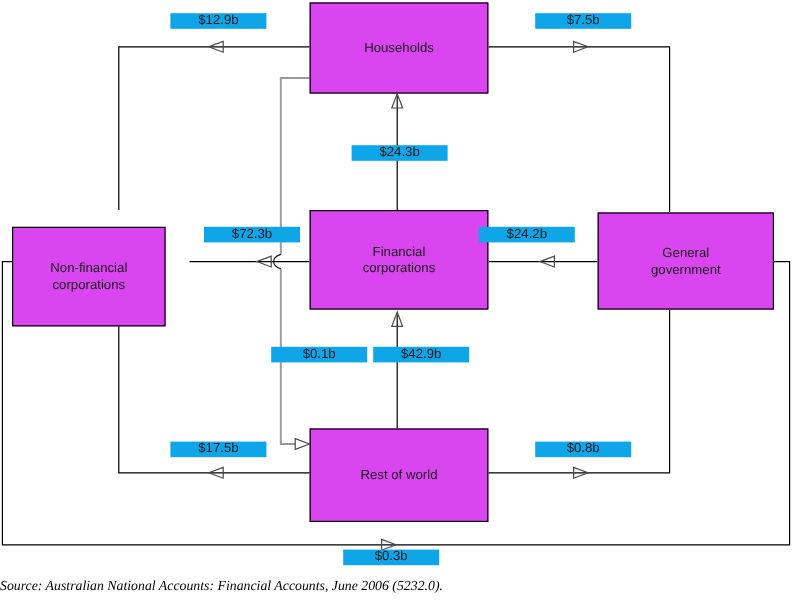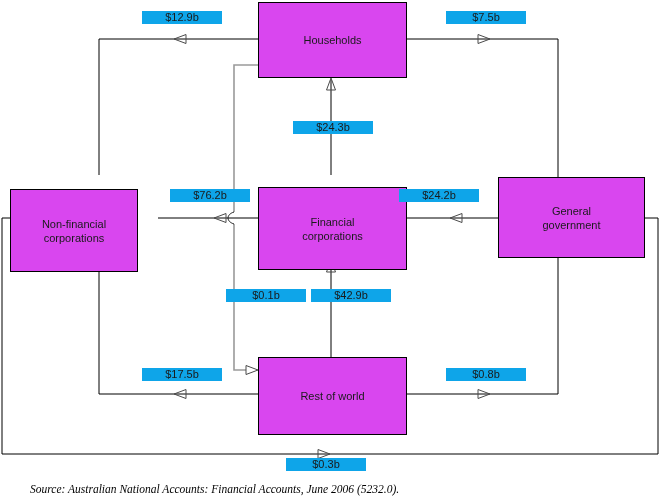--- a/index.html
+++ b/index.html
@@ -55,21 +55,20 @@
   .source-note {
     position: absolute;
     left: 0;
     top: 483px;
     font-size: 11.5px;
     font-style: italic;
     font-family: "Liberation Serif", serif;
     color: #000000;
     white-space: nowrap;
     z-index: 5;
-    margin-left: 30px;
   }
 </style>
 </head>
 <body>
 
 <div id="diagram-root">
 
   <svg id="flow-svg" viewBox="0 0 660 503" width="660" height="503" xmlns="http://www.w3.org/2000/svg">
 
     <g>
@@ -127,39 +126,39 @@
   </svg>
 
   <div class="node-box" style="left:258px; top:2px; width:149px; height:76px;">
     <span>Households</span>
   </div>
 
   <div class="node-box" style="left:10px; top:189px; width:128px; height:83px;">
     <span>Non-financial<br>corporations</span>
   </div>
 
-  <div class="node-box" style="left:258px; top:175px; width:149px; height:83px;margin-top:12px;">
+  <div class="node-box" style="left:258px; top:175px; width:149px; height:83px;">
     <span>Financial<br>corporations</span>
   </div>
 
   <div class="node-box" style="left:258px; top:357px; width:149px; height:78px;">
     <span>Rest of world</span>
   </div>
 
   <div class="node-box" style="left:498px; top:177px; width:147px; height:81px;">
     <span>General<br>government</span>
   </div>
 
   <div class="flow-label" style="left:142px; top:11px; width:76px;">$12.9b</div>
 
   <div class="flow-label" style="left:446px; top:11px; width:76px;">$7.5b</div>
 
   <div class="flow-label" style="left:293px; top:121px; width:76px;">$24.3b</div>
 
-  <div class="flow-label" style="left:170px; top:189px; width:76px;">$76.2b</div>
+  <div class="flow-label" style="left:170px; top:189px; width:76px;">$72.3b</div>
 
   <div class="flow-label" style="left:399px; top:189px; width:76px;">$24.2b</div>
 
   <div class="flow-label" style="left:226px; top:289px; width:76px;">$0.1b</div>
 
   <div class="flow-label" style="left:311px; top:289px; width:76px;">$42.9b</div>
 
   <div class="flow-label" style="left:142px; top:368px; width:76px;">$17.5b</div>
 
   <div class="flow-label" style="left:446px; top:368px; width:76px;">$0.8b</div>

